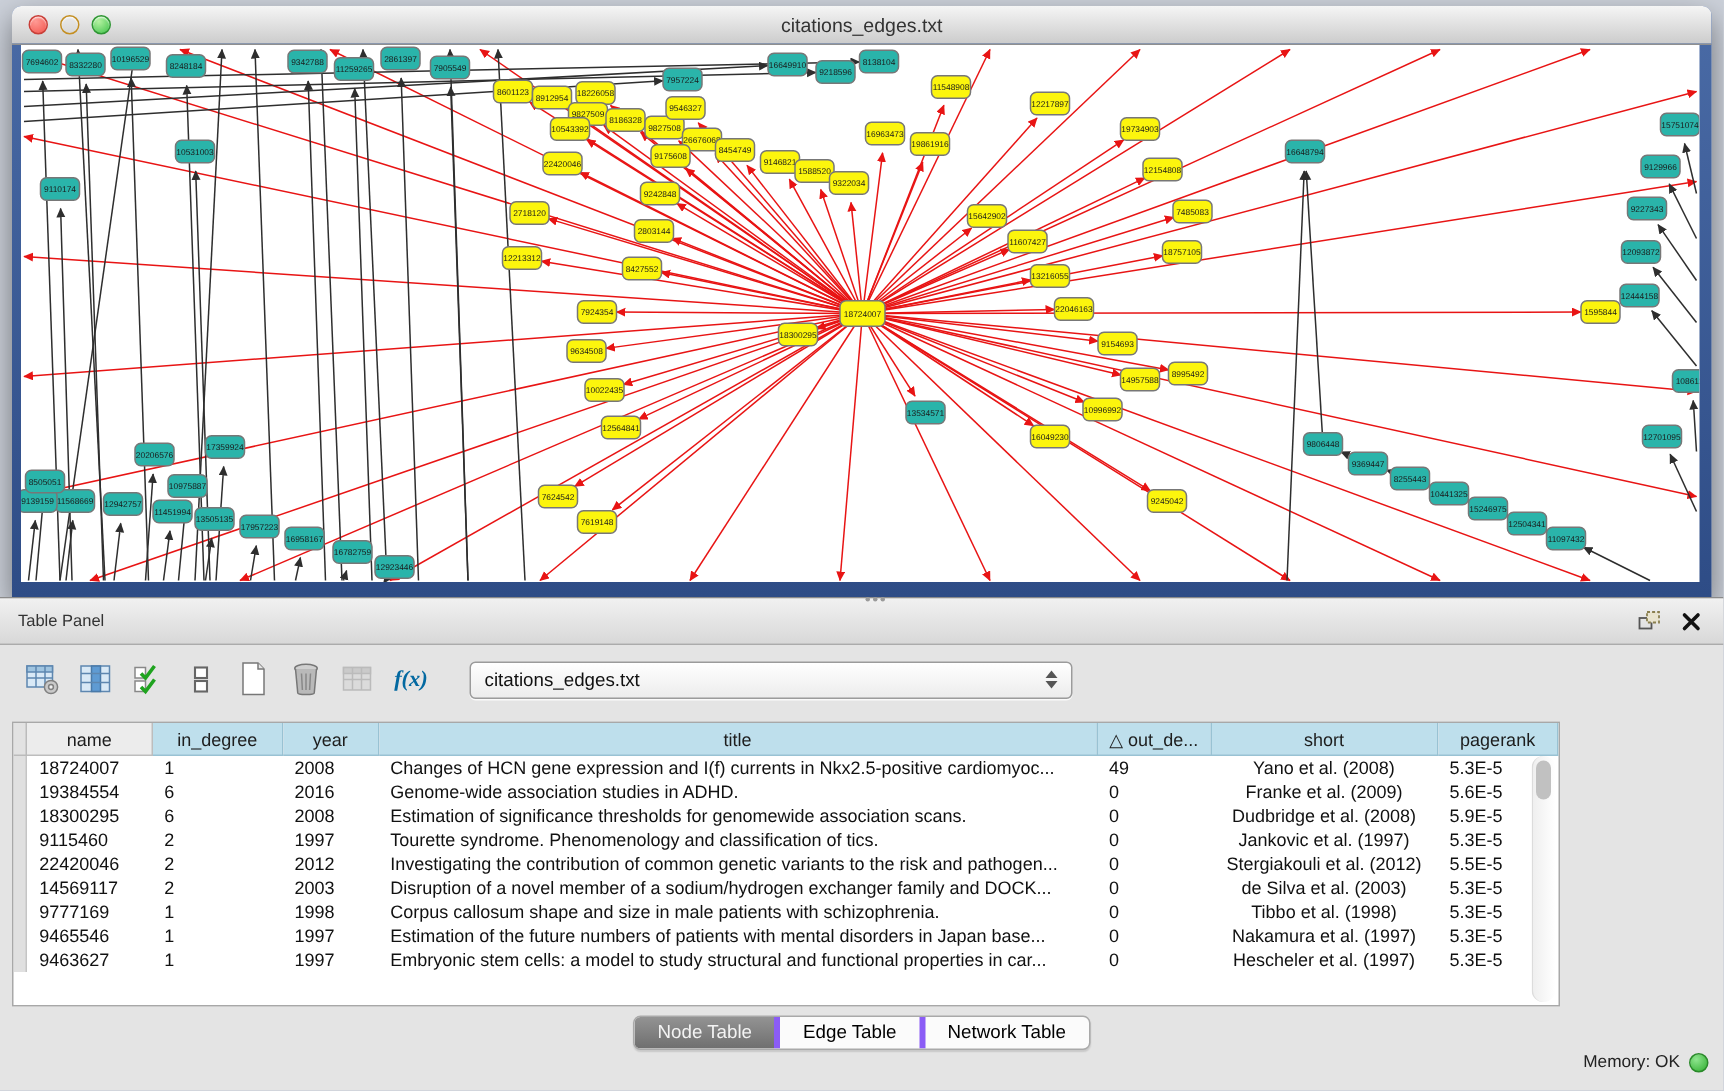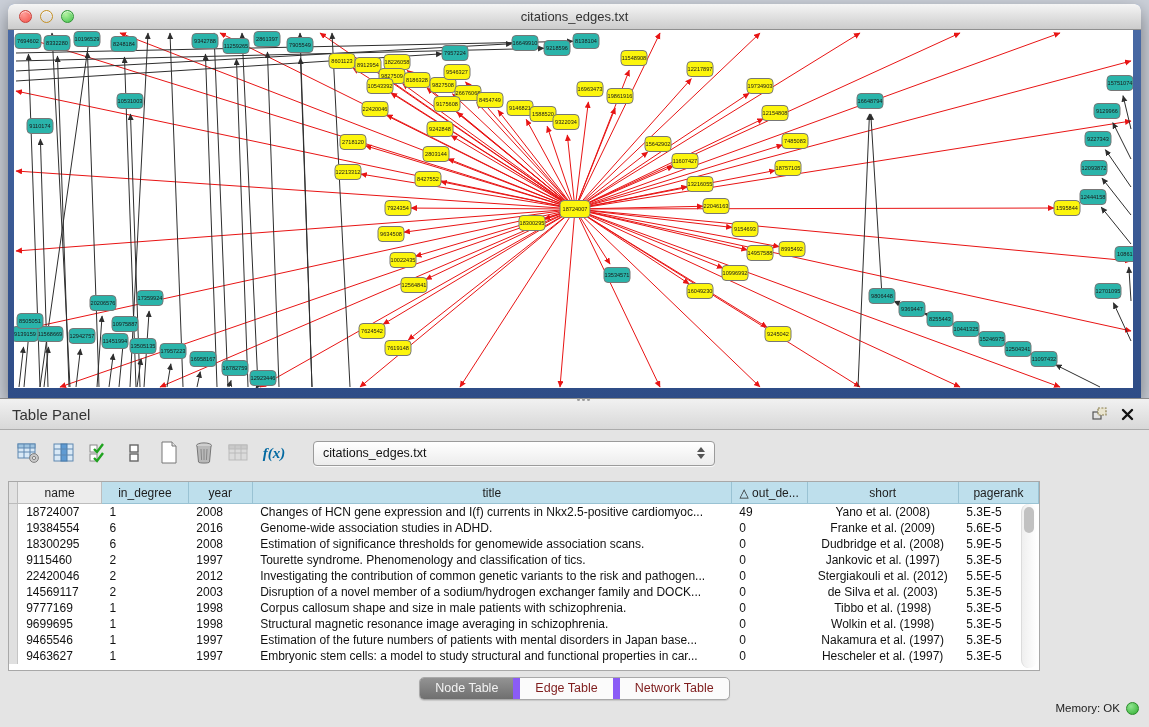--- a/index.html
+++ b/index.html
@@ -17,21 +17,21 @@
   .light.grn{background:radial-gradient(circle at 35% 30%,#b4f2a1,#3fc24a);border:1px solid #2f9634;box-sizing:border-box}
   .title{flex:1;text-align:center;font-size:13px;color:#333}
   .canvas{position:absolute;left:6px;top:26px;width:1119px;height:358px;background:#fff;overflow:hidden}
   #net{position:absolute;left:0;top:0}
 
   
   .tpanel{position:absolute;left:0;top:398px;width:1149px;height:329px;background:#e4e4e4;border-top:1px solid #8a8a8a;box-sizing:border-box}
   .grip{position:absolute;left:50%;top:-1px;width:18px;height:4px;display:flex;gap:2px;justify-content:center}
   .grip i{width:3px;height:3px;border-radius:50%;background:#9a9a9a}
   .phead{height:30px;background:linear-gradient(#f1f1f1,#d8d8d8);border-bottom:1px solid #ababab;display:flex;align-items:center;padding:0 12px}
-  .ptitle{font-size:15px;color:#333}
+  .ptitle{font-size:11px;color:#333}
   .phead .spacer{flex:1}
   .hicon{width:20px;height:18px;margin-left:8px;display:flex;align-items:center;justify-content:center;cursor:default}
 
   .toolbar{height:46px;display:flex;align-items:center;padding:0 16px}
   .tbi{width:26px;height:24px;margin-right:9px;display:flex;align-items:center;justify-content:center}
   .fx{font-family:"Liberation Serif",serif;font-style:italic;font-weight:bold;font-size:15px;color:#0369a1;margin-right:18px}
   .combo{width:382px;height:23px;border:1px solid #9b9b9b;border-radius:4px;background:linear-gradient(#ffffff,#ececec);
          display:flex;align-items:center;padding:0 9px;font-size:12.5px;color:#111;margin-left:8px;box-shadow:0 1px 0 rgba(255,255,255,.8)}
   .spin{margin-left:auto;display:flex;flex-direction:column;align-items:center;line-height:0}
   .spin b{width:0;height:0;border-left:4px solid transparent;border-right:4px solid transparent;display:block}
@@ -45,21 +45,21 @@
   thead th.gutter{background:#e2e2e2;border-right:1px solid #bbb;border-bottom:1px solid #bbb}
   thead th.namecol{background:#ececec;border-right:1px solid #bdbdbd;border-bottom:1px solid #bdbdbd}
   tbody td{height:16px;padding:0 2px 0 8px;font-size:12px;color:#111;white-space:nowrap;overflow:hidden}
   tbody td.gut{background:#e0e0e0;border-right:1px solid #c5c5c5;padding:0}
   tbody td.ctr{text-align:center;padding:0}
   .vscroll{position:absolute;right:2px;top:22px;bottom:2px;width:15px;background:linear-gradient(90deg,#efefef,#ffffff);border-left:1px solid #dcdcdc;border-radius:8px}
   .vthumb{position:absolute;top:3px;left:2px;width:10px;height:26px;border-radius:6px;background:#c1c1c1}
 
   .tabsbar{position:absolute;left:0;right:0;top:276px;height:26px;display:flex;justify-content:center;align-items:center}
   .seg{display:flex;border:1px solid #a9a9a9;border-radius:5px;overflow:hidden;background:#fbfbfb;box-shadow:0 1px 1px rgba(0,0,0,.12)}
-  .seg button{border:none;background:transparent;height:21px;padding:0 15px;font-size:12.5px;color:#7f1d1d;border-left:7px solid #8b5cf6;font-family:inherit}
+  .seg button{border:none;background:transparent;height:21px;padding:0 15px;font-size:12.5px;color:#000000;border-left:4px solid #8b5cf6;font-family:inherit}
   .seg button:first-child{border-left:none}
   .seg button.sel{background:linear-gradient(#939393,#6f6f6f);color:#f3f3f3}
 
   .statusbar{position:absolute;left:0;right:0;bottom:0;height:25px;display:flex;align-items:flex-start;justify-content:flex-end;padding-right:10px;font-size:11.5px;color:#222}
   .memdot{width:13px;height:13px;border-radius:50%;margin-left:6px;background:radial-gradient(circle at 35% 30%,#8fe58f,#30ae30);border:1px solid #2a8a2a;box-sizing:border-box}
 </style>
 </head>
 <body>
 
 <div class="gwin">
@@ -745,30 +745,20 @@
             <td>9777169</td>
             <td>1</td>
             <td>1998</td>
             <td>Corpus callosum shape and size in male patients with schizophrenia.</td>
             <td>0</td>
             <td class="ctr">Tibbo et al. (1998)</td>
             <td>5.3E-5</td>
           </tr>
           <tr>
             <td class="gut"></td>
-            <td>9699695</td>
-            <td>1</td>
-            <td>1998</td>
-            <td>Structural magnetic resonance image averaging in schizophrenia.</td>
-            <td>0</td>
-            <td class="ctr">Wolkin et al. (1998)</td>
-            <td>5.3E-5</td>
-          </tr>
-          <tr>
-            <td class="gut"></td>
             <td>9465546</td>
             <td>1</td>
             <td>1997</td>
             <td>Estimation of the future numbers of patients with mental disorders in Japan base...</td>
             <td>0</td>
             <td class="ctr">Nakamura et al. (1997)</td>
             <td>5.3E-5</td>
           </tr>
           <tr>
             <td class="gut"></td>

